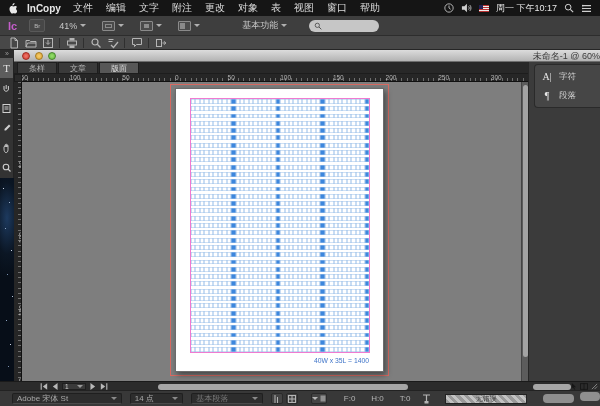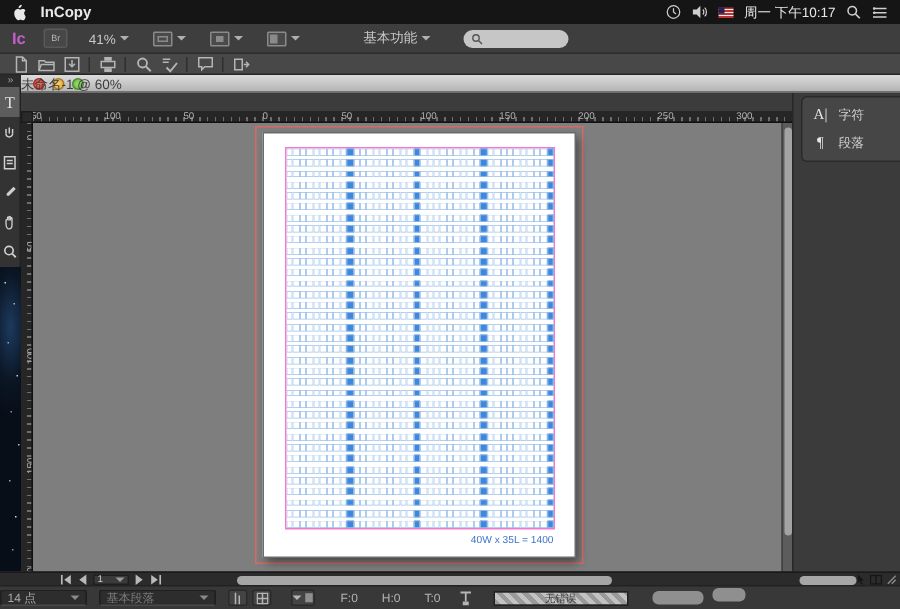--- a/index.html
+++ b/index.html
@@ -56,21 +56,21 @@
     box-shadow:6px 14px #9fb4d0,2px 40px #8fa6c4,8px 62px #c8d4e6,4px 86px #7b91b0,9px 108px #b6c6dd,
     3px 132px #8fa6c4,7px 156px #cfd8e8,5px 178px #7b91b0;}
 
   
   #titlebar{position:absolute;left:14px;top:50px;width:586px;height:12px;
     background:linear-gradient(#dcdcdc,#b3b3b3);border-bottom:1px solid #6e6e6e;}
   .tl{position:absolute;top:2px;width:8px;height:8px;border-radius:50%;}
   .tl.red{left:8px;background:radial-gradient(circle at 3px 3px,#f07a6e,#d33b30);border:0.5px solid #a02a22;}
   .tl.yellow{left:21px;background:radial-gradient(circle at 3px 3px,#f5cf70,#dfa332);border:0.5px solid #a57b22;}
   .tl.green{left:34px;background:radial-gradient(circle at 3px 3px,#9ade6d,#61b93e);border:0.5px solid #47862c;}
-  #win-title{position:absolute;left:0;right:0;top:0;height:12px;line-height:12px;text-align:left;
+  #win-title{position:absolute;left:0;right:0;top:0;height:12px;line-height:12px;text-align:right;
     color:#3c3c3c;font-size:9px;}
 
   
   #tabrow{position:absolute;left:14px;top:62px;width:514px;height:12px;background:#282828;
     display:flex;align-items:stretch;padding-left:3px;border-bottom:1px solid #1d1d1d;}
   .tab{min-width:40px;padding:0 6px;font-size:8px;color:#b8b8b8;background:#3a3a3a;
     display:flex;align-items:center;justify-content:center;margin-right:1px;border:1px solid #1d1d1d;border-bottom:none;}
   .tab.active{background:#575757;color:#e0e0e0;}
 
   
@@ -142,20 +142,32 @@
 
 <div id="screen">
 
   <div id="menubar">
     <span class="apple">
       <svg width="9" height="11" viewBox="0 0 14 17">
           <path fill="#e8e8e8" d="M9.3 2.6C9.9 1.9 10.3 1 10.2 0c-.9.1-1.9.6-2.5 1.3-.6.6-1 1.6-.9 2.5 1 .1 1.9-.5 2.5-1.2zM12.6 9c0-1.9 1.5-2.8 1.6-2.9-.9-1.3-2.2-1.5-2.7-1.5-1.2-.1-2.3.7-2.8.7-.6 0-1.5-.7-2.5-.7C4.9 4.6 3.7 5.3 3 6.5c-1.4 2.4-.4 5.9 1 7.8.7 1 1.4 2 2.4 2 1 0 1.3-.6 2.5-.6s1.5.6 2.5.6 1.7-1 2.3-1.9c.7-1.1 1-2.2 1-2.2s-2.1-.9-2.1-3.2z"></path>
         </svg>
     </span>
     <span class="appname">InCopy</span>
+    <span id="menu-items">
+        <span class="menu-item">文件</span>
+        <span class="menu-item">编辑</span>
+        <span class="menu-item">文字</span>
+        <span class="menu-item">附注</span>
+        <span class="menu-item">更改</span>
+        <span class="menu-item">对象</span>
+        <span class="menu-item">表</span>
+        <span class="menu-item">视图</span>
+        <span class="menu-item">窗口</span>
+        <span class="menu-item">帮助</span>
+      </span>
     <span class="mright">
       <span>
           <svg width="10" height="10" viewBox="0 0 12 12">
             <circle cx="6" cy="6" r="5" fill="none" stroke="#cfcfcf" stroke-width="1"></circle>
             <path d="M6 3v3l2 1.5" stroke="#cfcfcf" stroke-width="1" fill="none"></path>
           </svg>
         </span>
       <span>
           <svg width="11" height="10" viewBox="0 0 13 12">
             <path fill="#cfcfcf" d="M1 4h3l3-3v10L4 8H1z"></path>
@@ -306,20 +318,25 @@
       <span class="stars"></span>
     </div>
 
   <div id="titlebar">
     <span class="tl red"></span>
     <span class="tl yellow"></span>
     <span class="tl green"></span>
     <span id="win-title">未命名-1 @ 60%</span>
   </div>
 
+  <div id="tabrow">
+      <span class="tab">条样</span>
+      <span class="tab">文章</span>
+      <span class="tab active">版面</span>
+    </div>
 
   <div id="ruler-corner"></div>
   <div id="hruler">
       <span class="rl" style="left: -5px;">150</span>
       <span class="rl" style="left: 47.65px;">100</span>
       <span class="rl" style="left: 100.3px;">50</span>
       <span class="rl" style="left: 152.95px;">0</span>
       <span class="rl" style="left: 205.6px;">50</span>
       <span class="rl" style="left: 258.25px;">100</span>
       <span class="rl" style="left: 310.9px;">150</span>
@@ -1877,20 +1894,24 @@
         </span>
       <span>
           <svg width="7" height="7" viewBox="0 0 8 8">
             <path d="M7 1L1 7M7 4L4 7" stroke="#8d8d8d" stroke-width="1"></path>
           </svg>
         </span>
     </span>
   </div>
 
   <div id="statusbar">
+    <span class="sfield" id="f-font">
+      <span>Adobe 宋体 St</span>
+      <span class="ddcaret"></span>
+    </span>
     <span class="sfield" id="f-size">
       <span>14 点</span>
       <span class="ddcaret"></span>
     </span>
     <span class="sfield" id="f-style">
       <span>基本段落</span>
       <span class="ddcaret"></span>
     </span>
     <span class="tgl">
         <svg width="8" height="8" viewBox="0 0 8 8">

